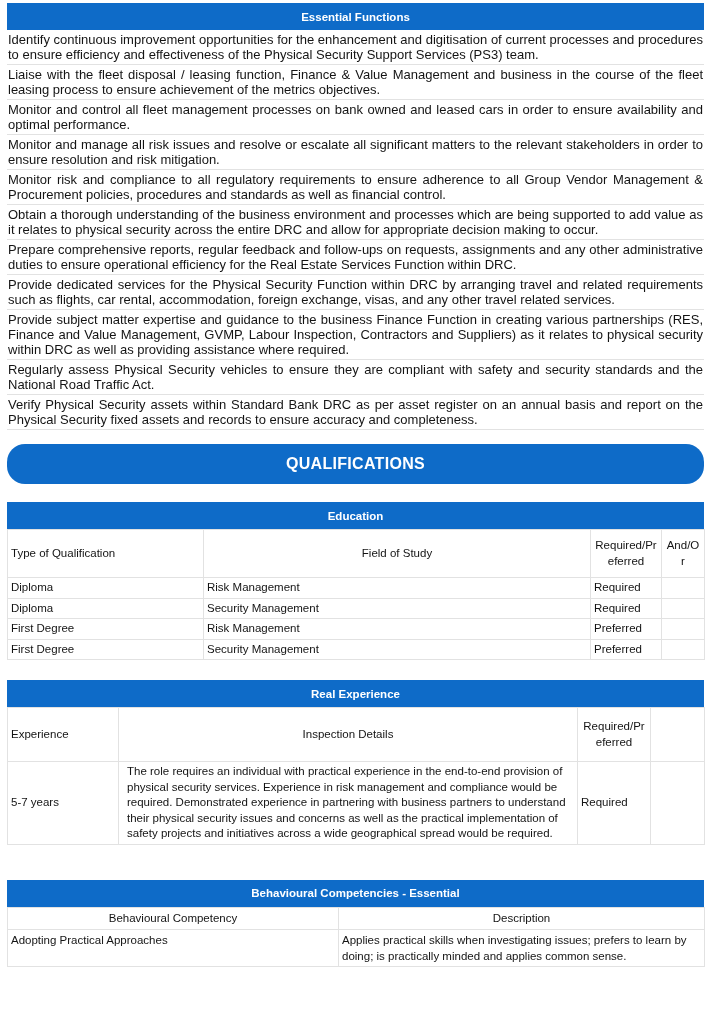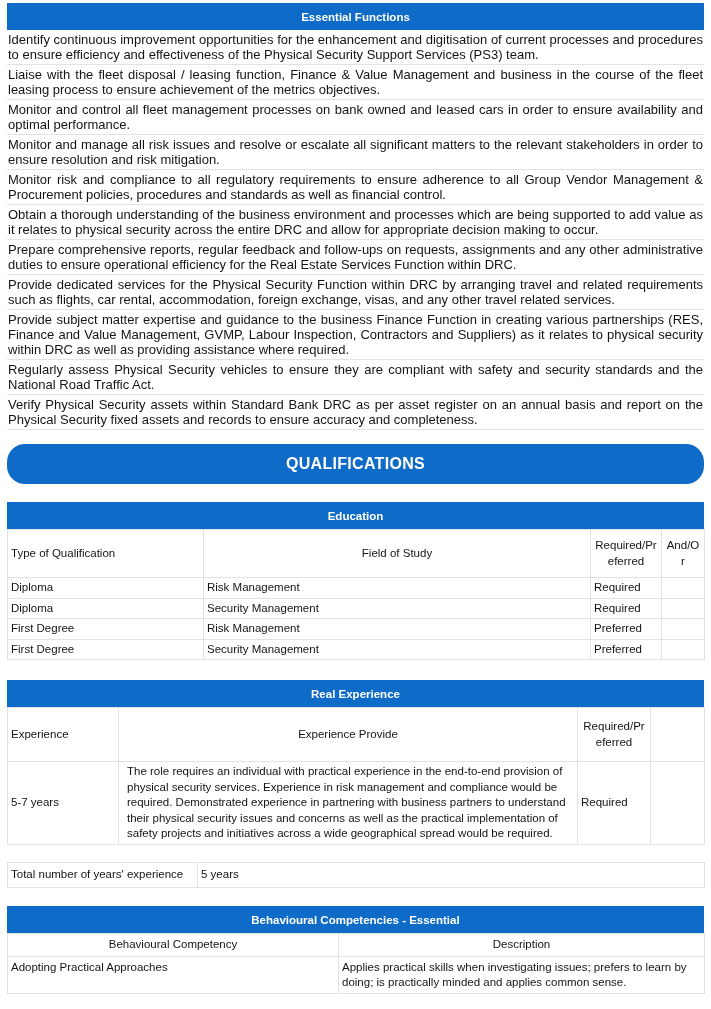--- a/index.html
+++ b/index.html
@@ -130,47 +130,35 @@
     <table>
       <colgroup>
           <col style="width:111px">
           <col style="width:459px">
           <col style="width:73px">
           <col style="width:54px">
         </colgroup>
       <tbody>
           <tr class="we-head">
         <th>Experience</th>
-        <th class="center">Experience Provide</th>
+        <th class="center">Inspection Details</th>
         <th class="center">Required/Preferred</th>
         <th></th>
       </tr>
       <tr>
         <td>5-7 years</td>
         <td class="we-details">The role requires an individual with practical experience in the end-to-end provision of physical security services. Experience in risk management and compliance would be required. Demonstrated experience in partnering with business partners to understand their physical security issues and concerns as well as the practical implementation of safety projects and initiatives across a wide geographical spread would be required.</td>
         <td>Required</td>
         <td></td>
       </tr>
     </tbody>
       </table>
 
     <div style="height:17px"></div>
 
-    <table class="total-table">
-      <colgroup>
-          <col style="width:190px">
-          <col style="width:507px">
-        </colgroup>
-      <tbody>
-          <tr>
-        <td>Total number of years' experience</td>
-        <td>5 years</td>
-      </tr>
-    </tbody>
-      </table>
   </section>
 
   <div class="gap-md"></div>
 
   <section>
     <div class="blue-bar" style="background: rgb(14, 107, 200);">Behavioural Competencies - Essential</div>
     <table>
       <colgroup>
           <col style="width:331px">
           <col style="width:366px">

